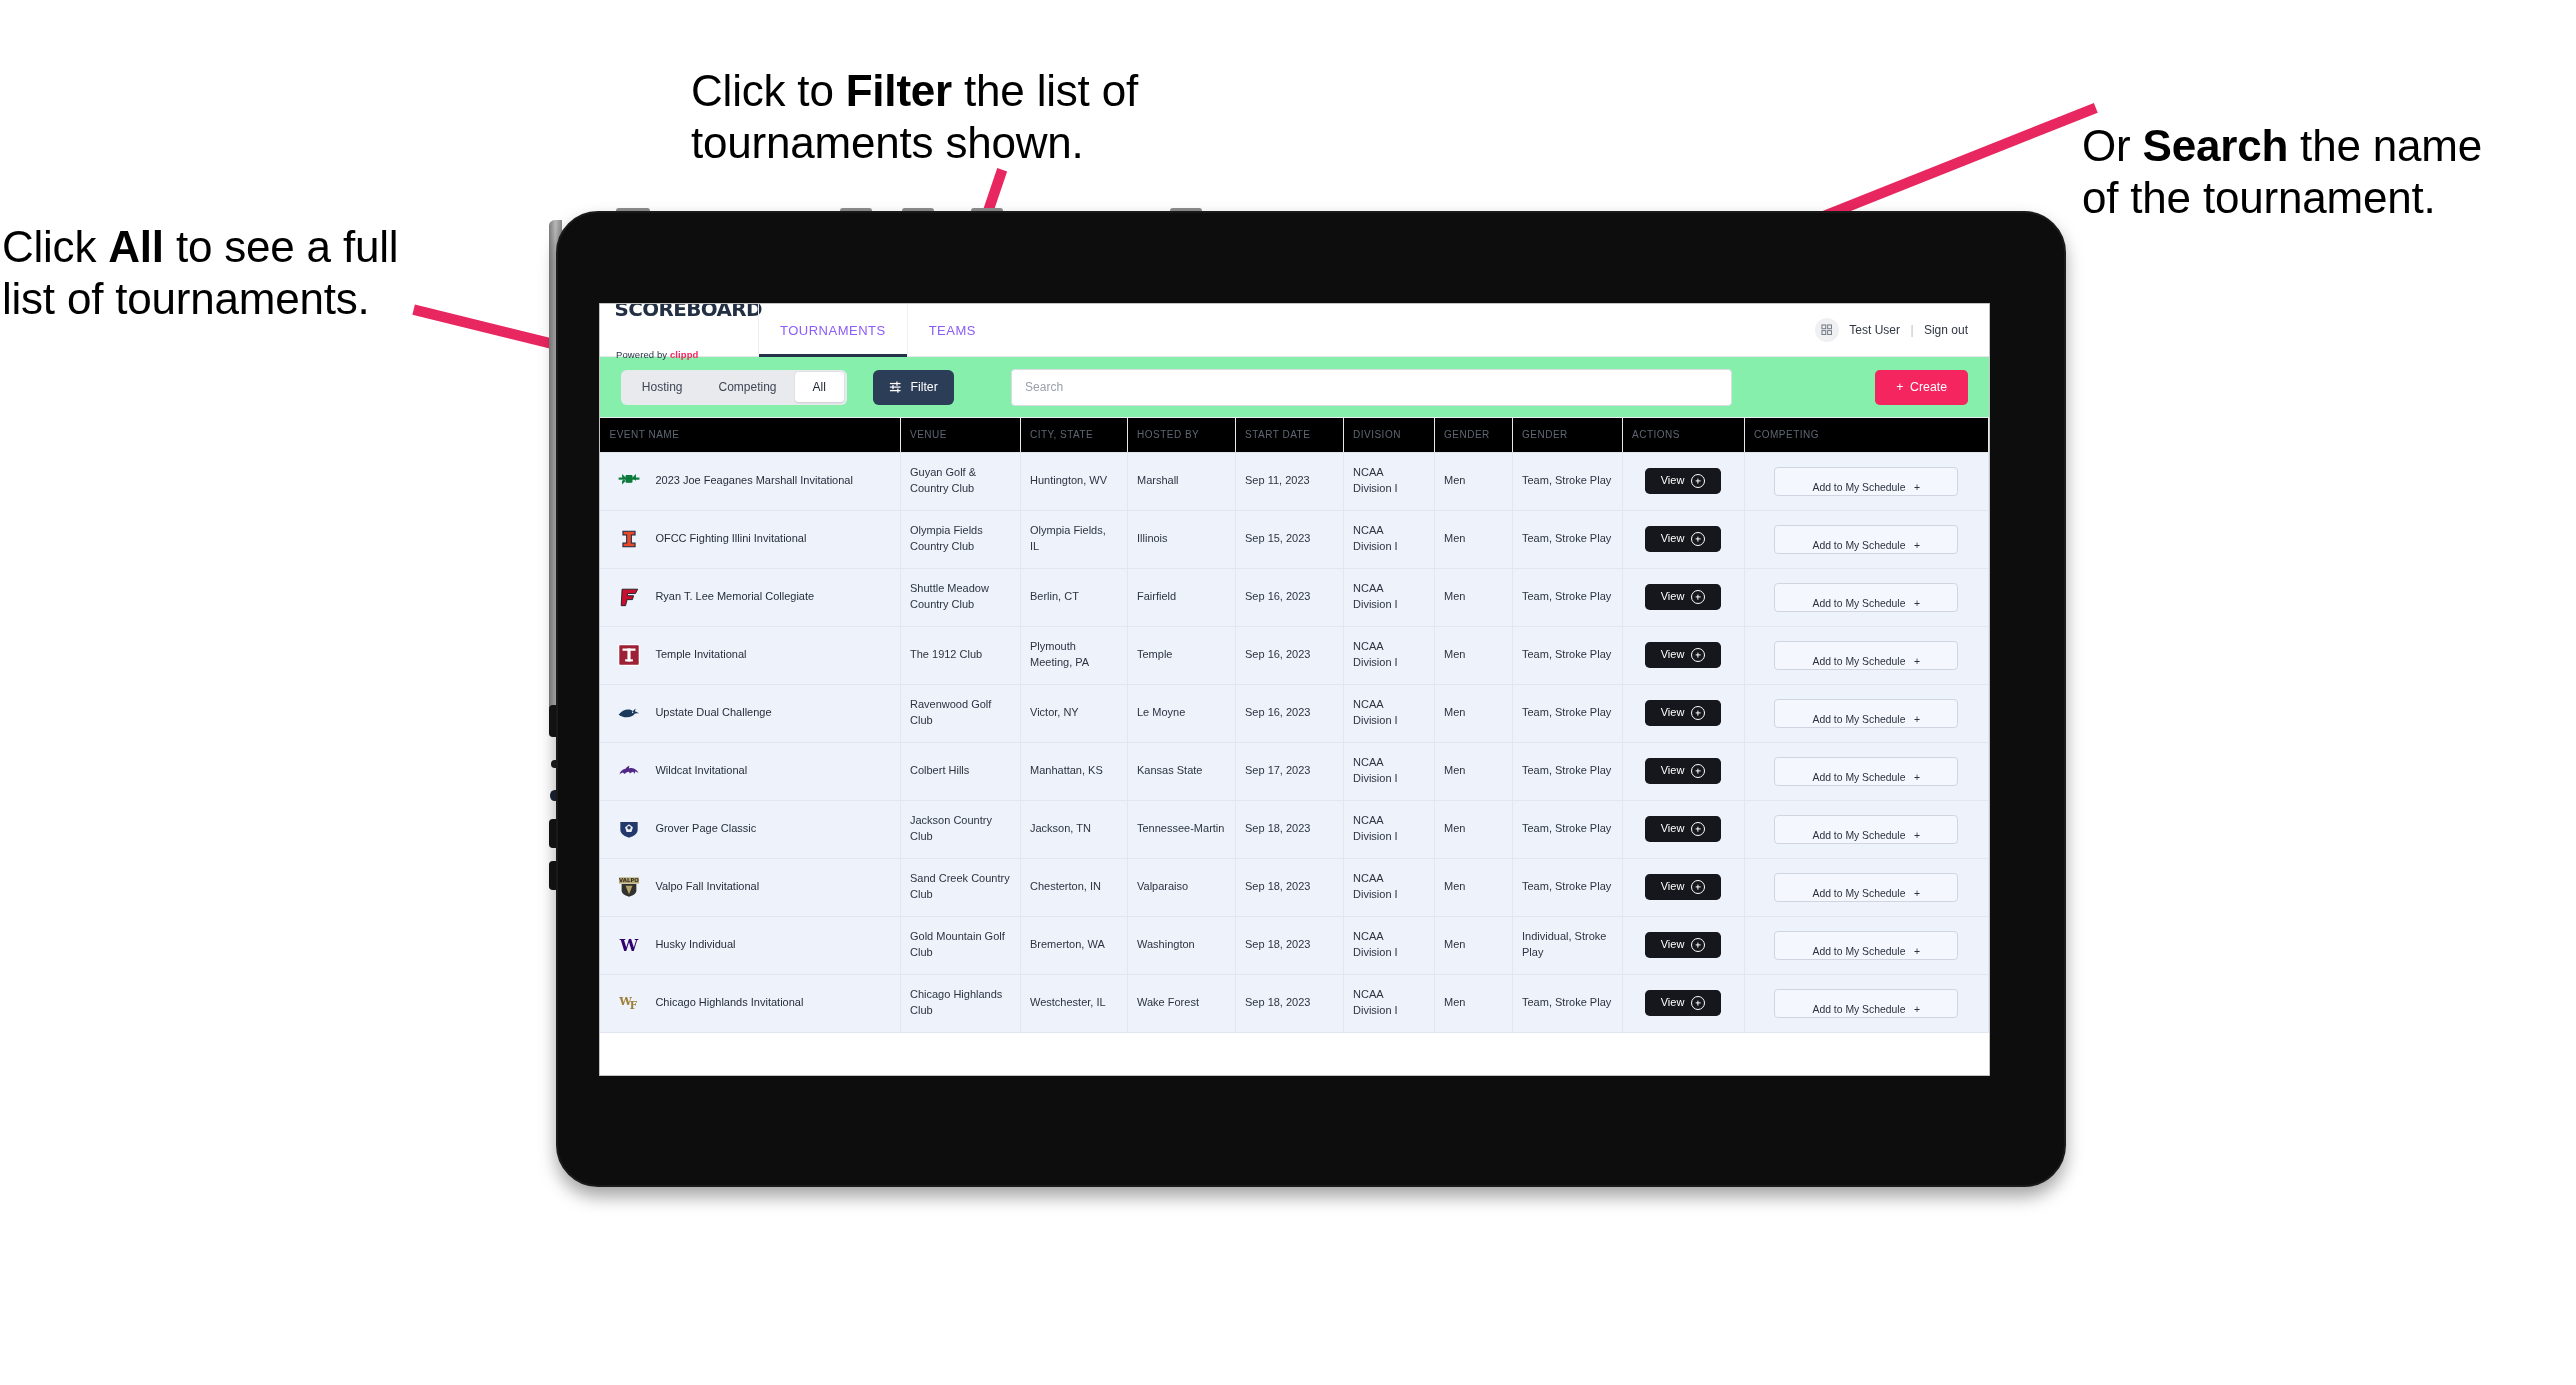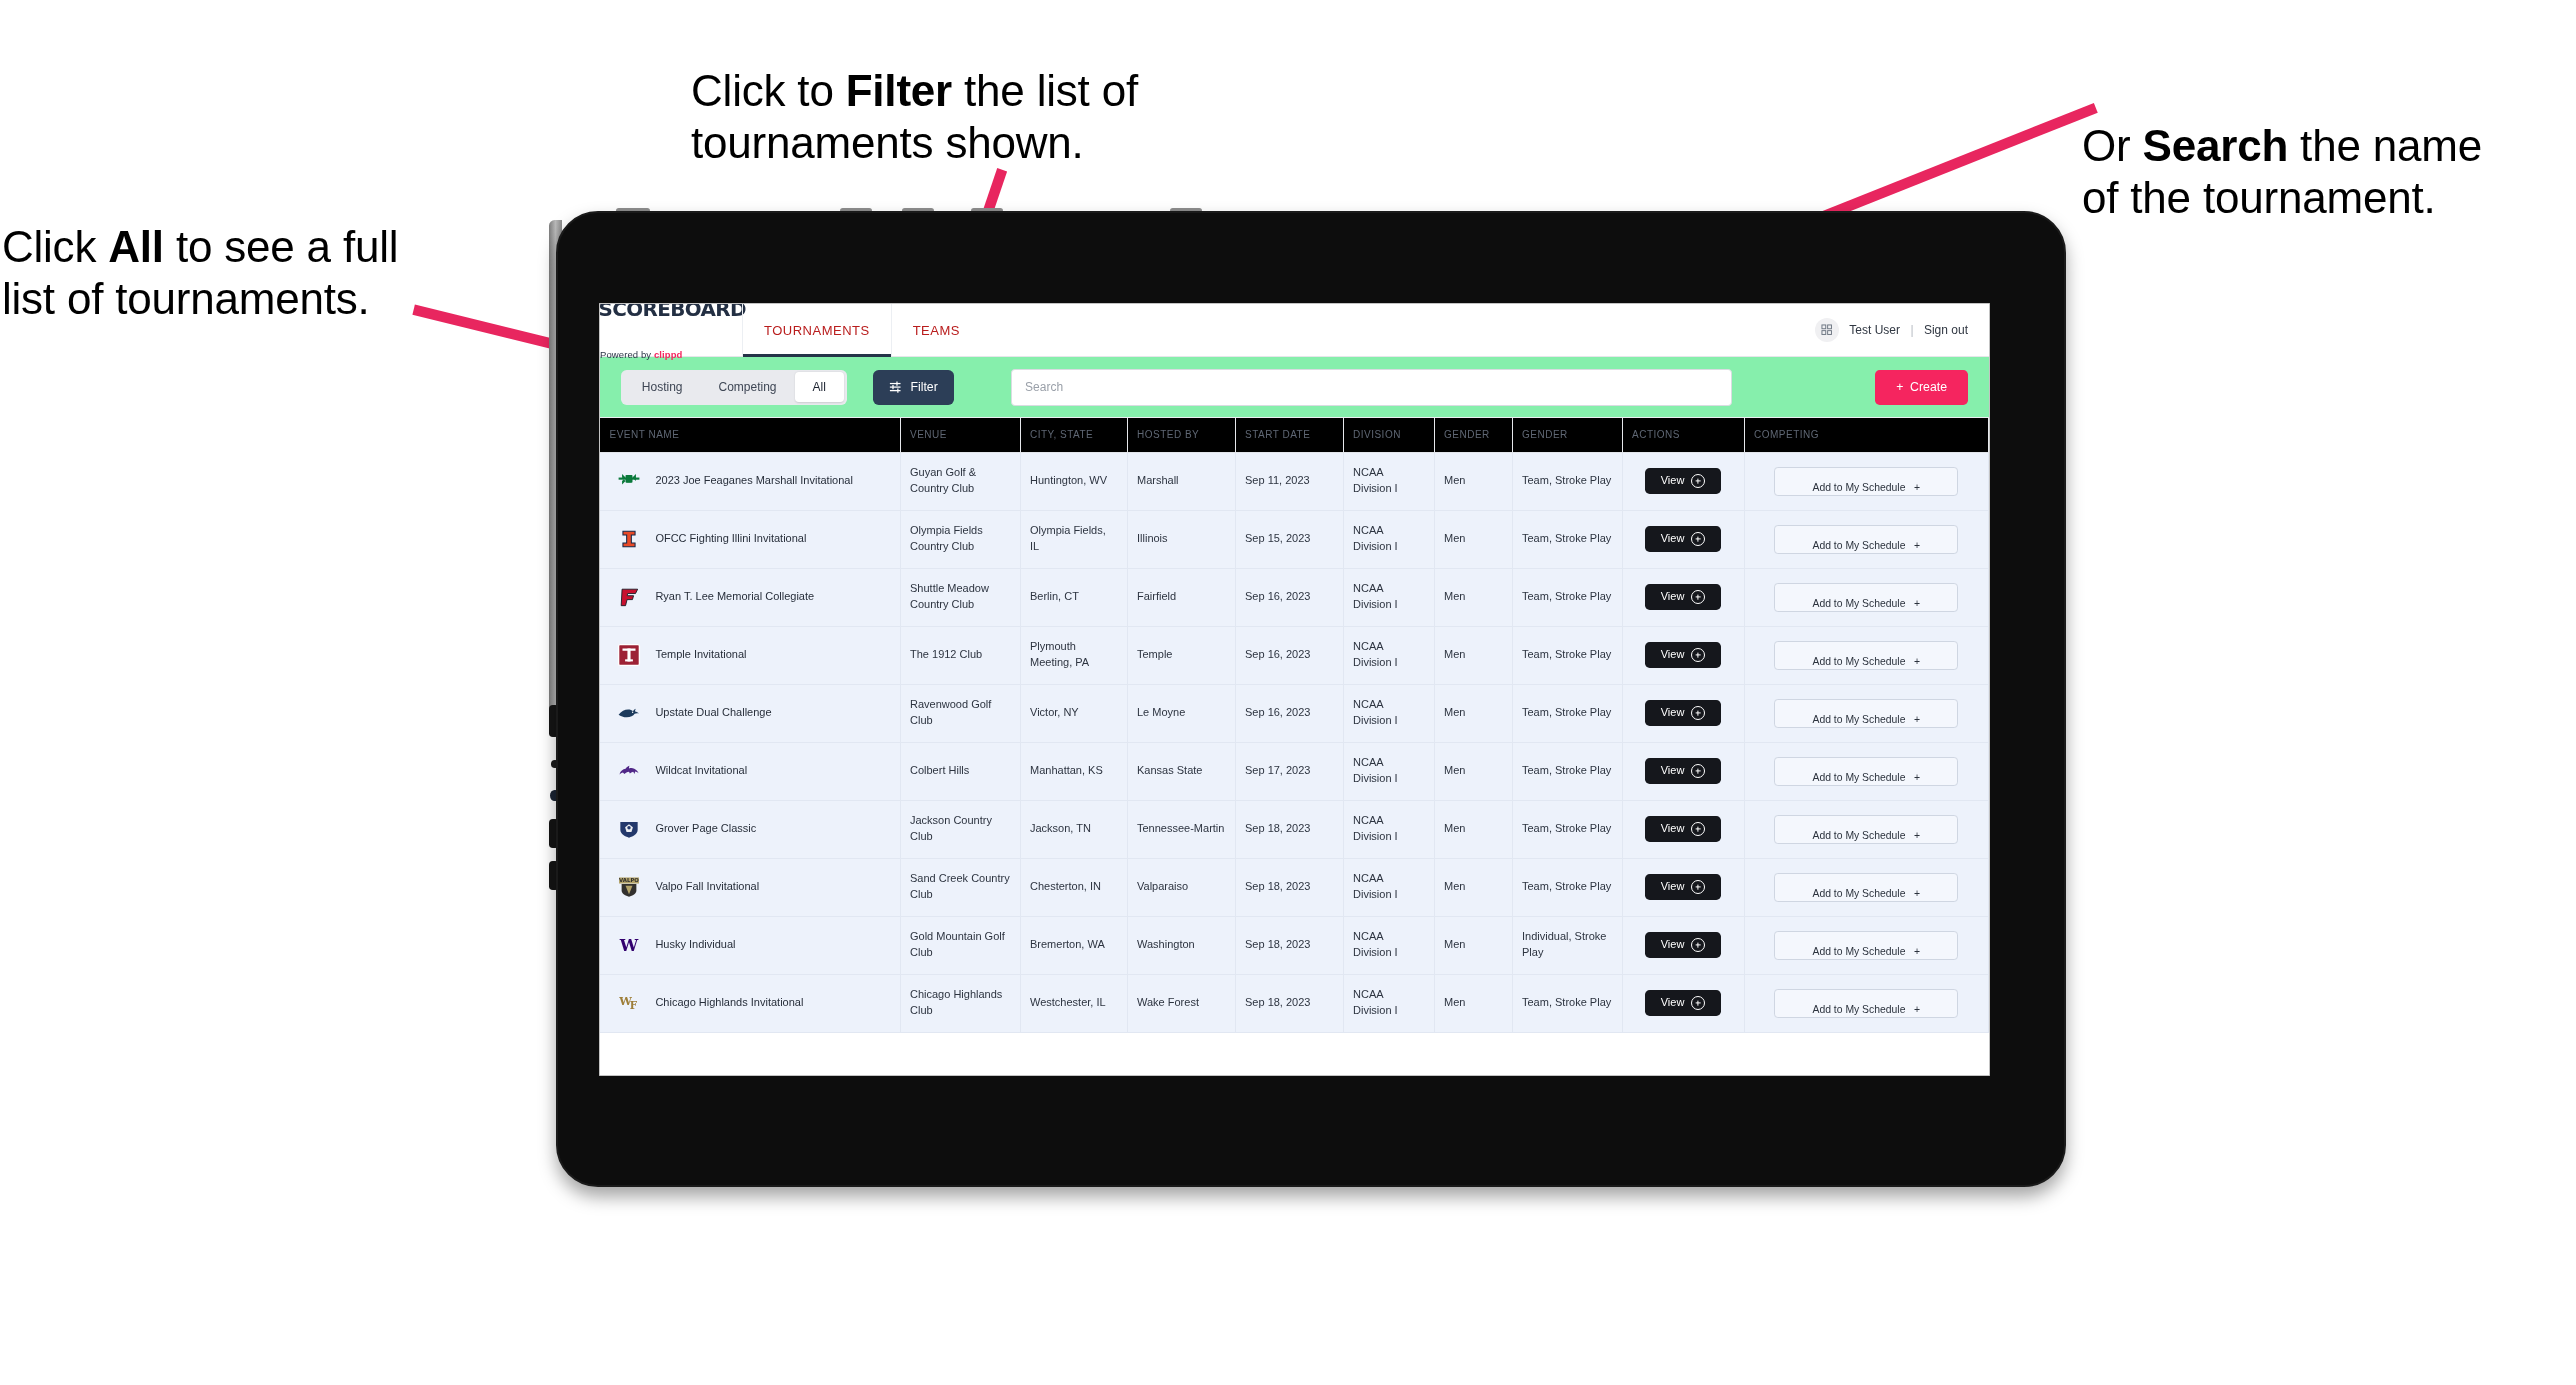--- a/index.html
+++ b/index.html
@@ -70,34 +70,34 @@
   }
 
   
   #topnav{
     height:52px;
     display:flex;align-items:stretch;
     background:#fff;
     border-bottom:0.9px solid #e6e6ea;
     position:relative;
   }
-  #brand{width:142px;display:flex;flex-direction:column;justify-content:center;gap:27px;}
+  #brand{width:142px;display:flex;flex-direction:column;justify-content:center;padding-left:16px;gap:27px;}
   #brand-title{
     font-family:"DejaVu Sans", sans-serif;
     font-weight:700;font-size:19.5px;letter-spacing:-0.6px;
     color:#232f43;line-height:1;
     transform:scaleX(1.02);
   }
   #brand-sub{font-size:9.5px;color:#2b3647;margin-top:2.8px;letter-spacing:0.1px;}
   #brand-sub .pink{color:#f5255f;font-weight:700;text-align:right;}
   .navtab{
     display:flex;align-items:center;
     padding:0 21px;
     font-size:13px;letter-spacing:0.5px;
-    color:#b91c1c;
+    color:#8b5cf6;
     position:relative;
     border-left:0.9px solid #eceff3;
   }
   .navtab.active:after{
     content:"";position:absolute;left:0;right:0;bottom:-0.9px;height:2.8px;background:#253348;
   }
   #nav-right{
     margin-left:auto;display:flex;align-items:center;
     padding-right:21px;gap:10.4px;font-size:12px;color:#303742;
   }

